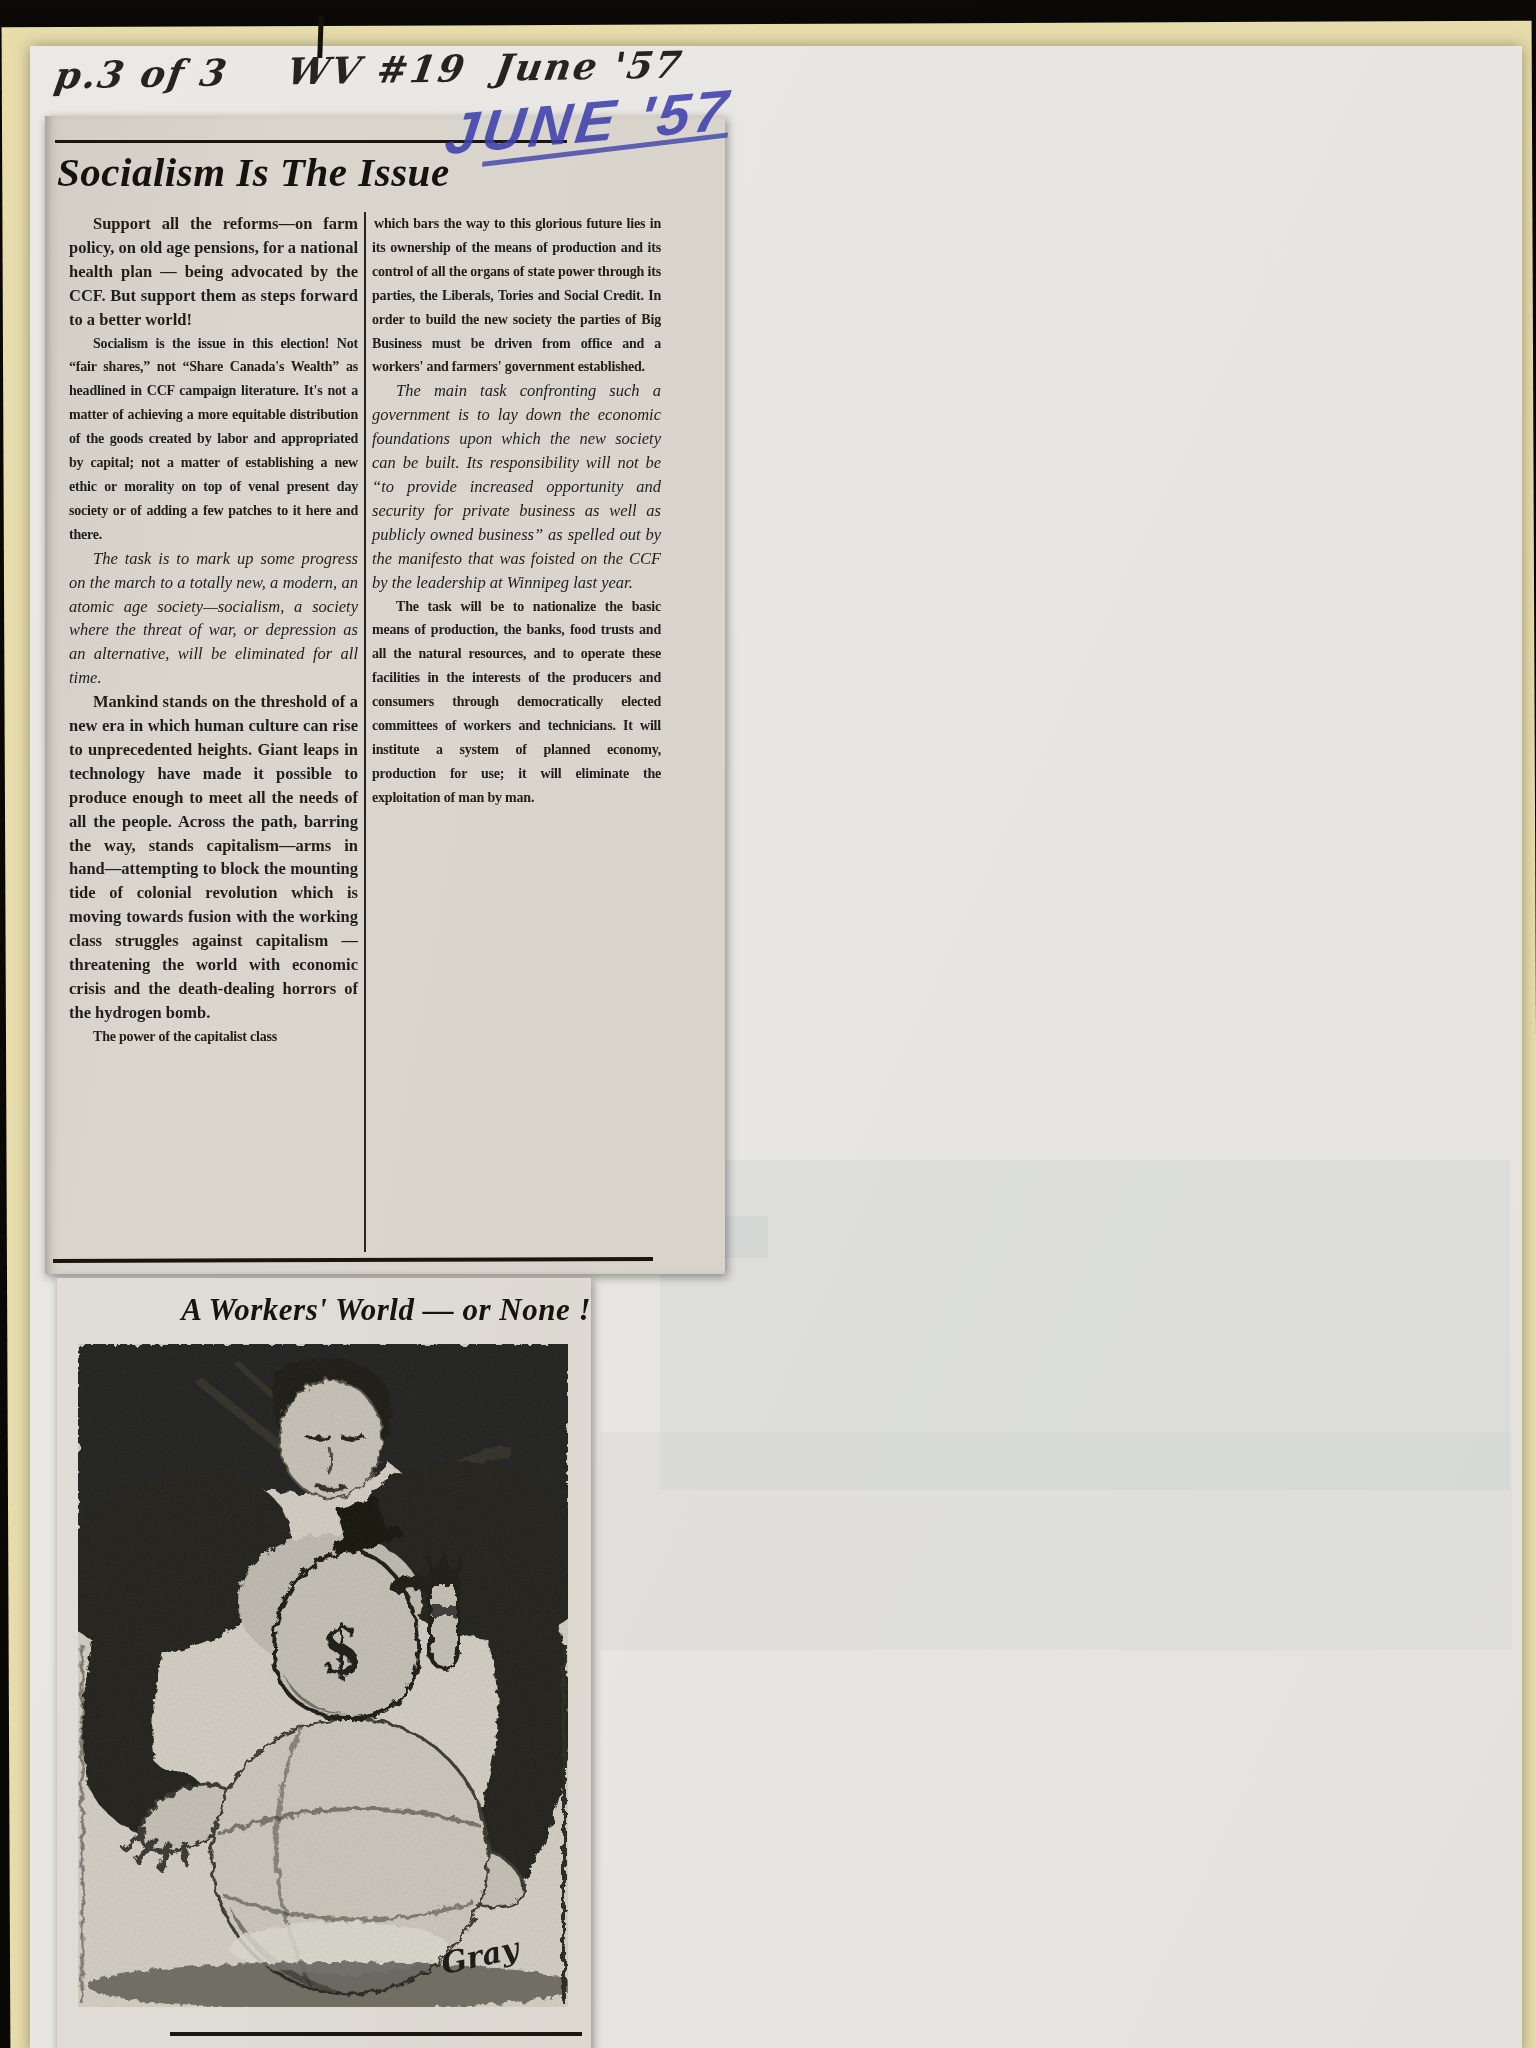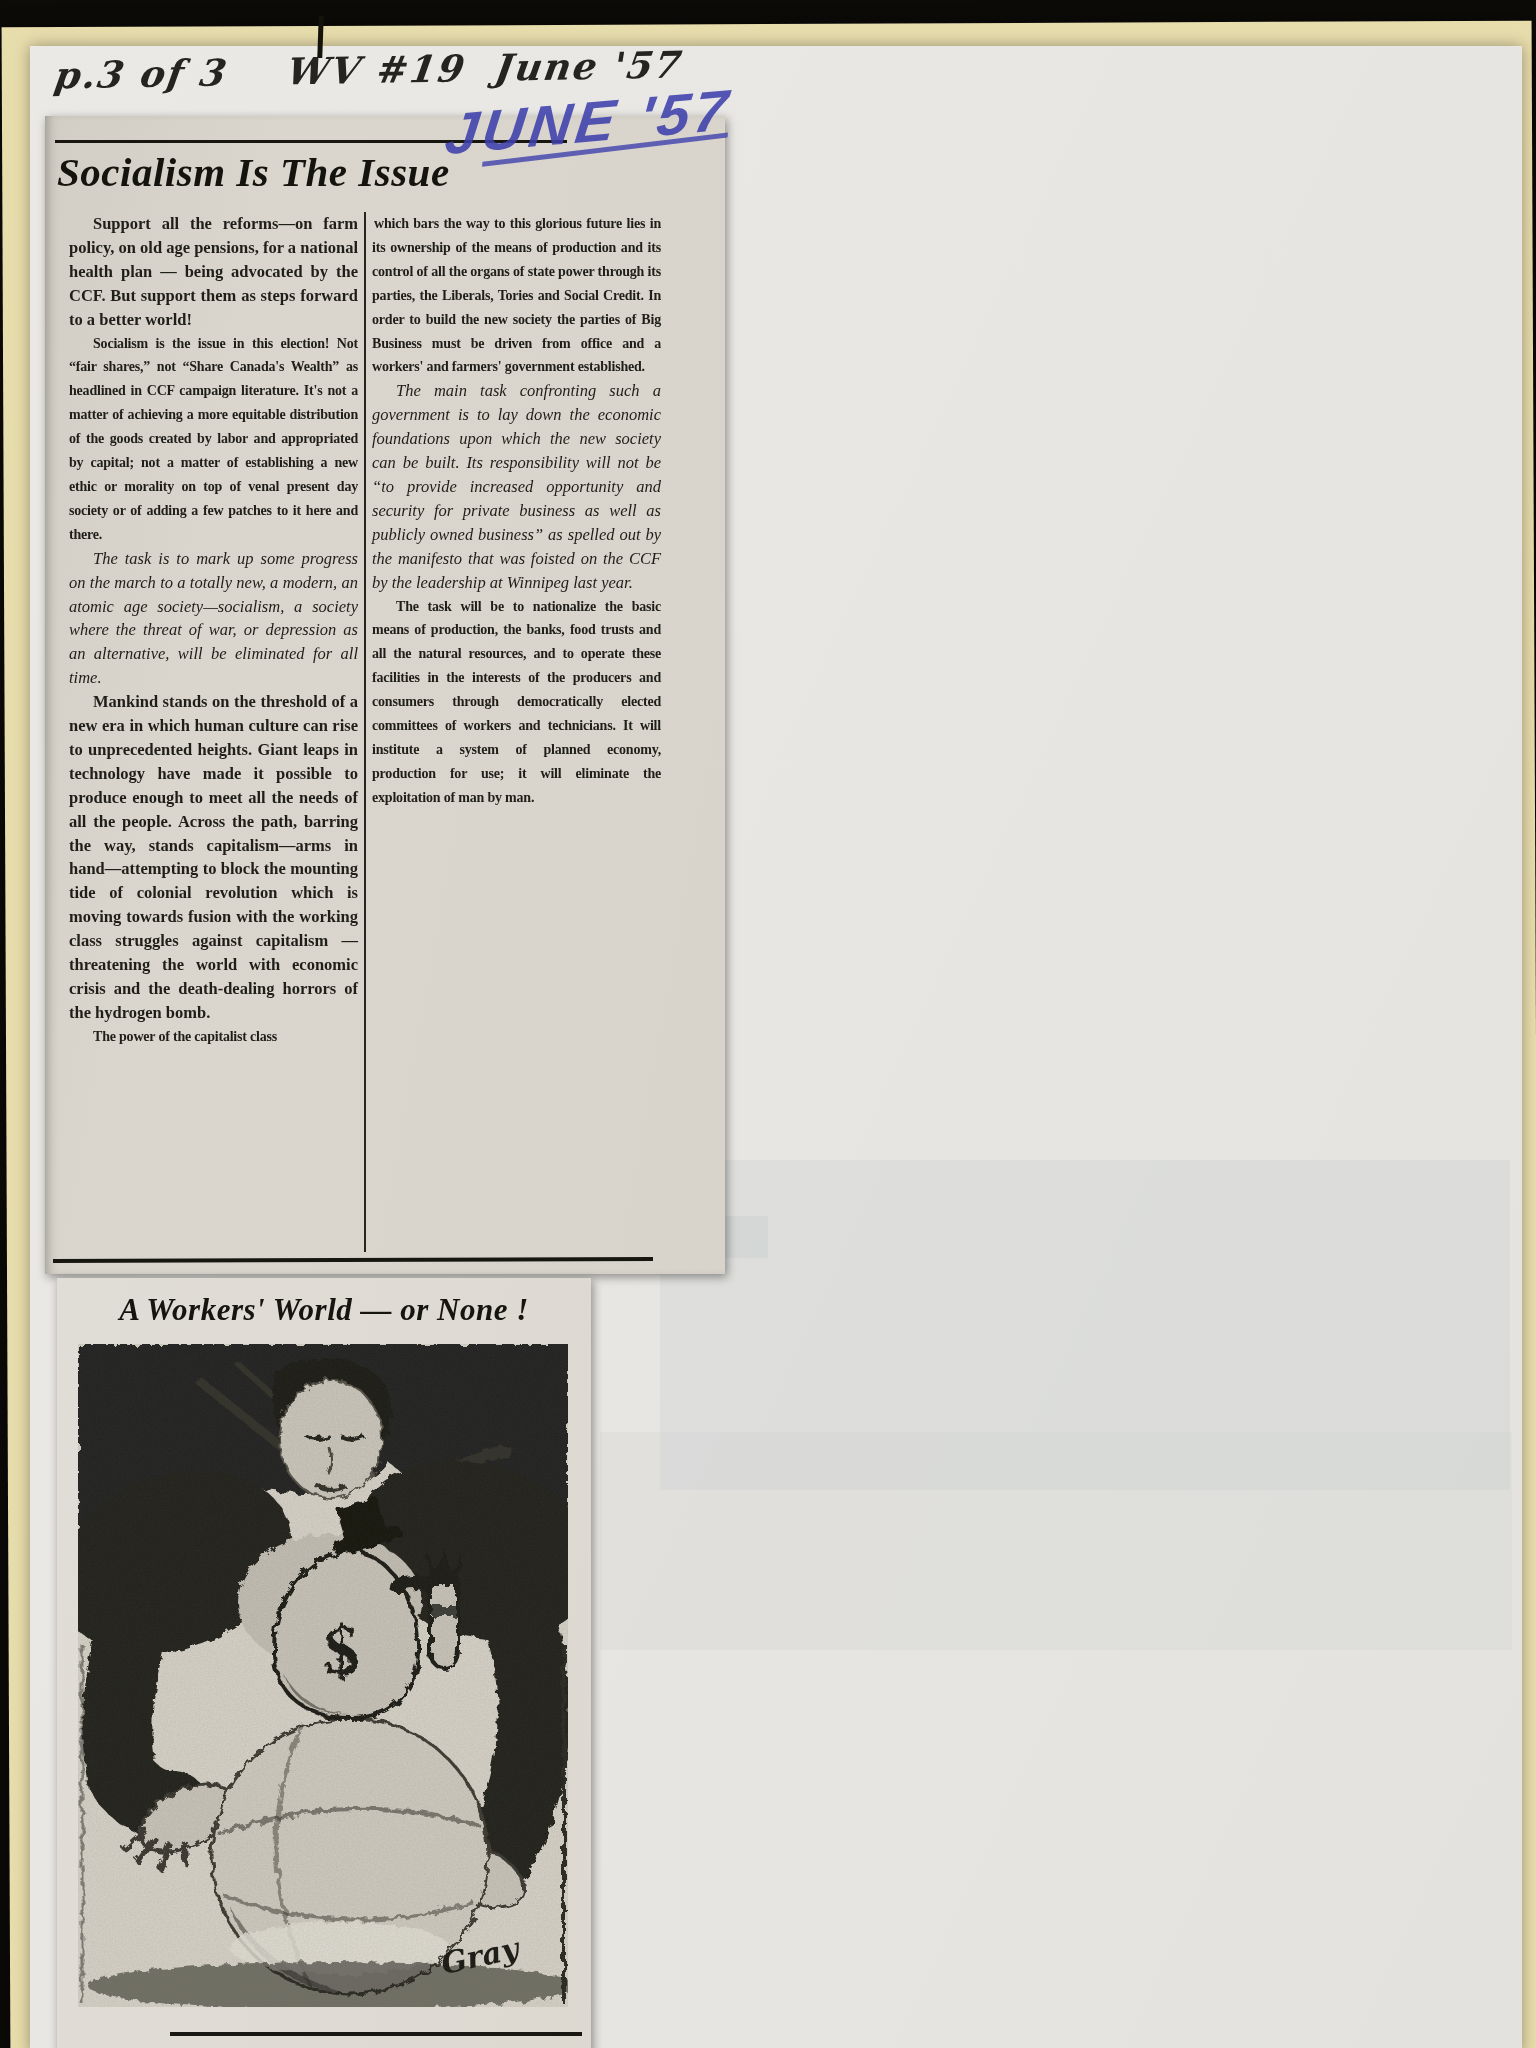--- a/index.html
+++ b/index.html
@@ -46,21 +46,21 @@
   .p.noind{text-indent:2px;}
   .p.light{font-weight:400;font-style:italic;}
   .p.sans{font-family:Liberation Serif, serif;font-size:14px;letter-spacing:-0.2px;}
   .botrule{position:absolute;left:8px;top:1142px;width:600px;height:4px;background:#17160f;
            transform:rotate(-0.2deg);}
 
   
   .clip2{position:absolute;left:57px;top:1278px;width:534px;height:790px;
          background:linear-gradient(100deg,#e0ddd6,#ddd9d1);
          box-shadow:2px 3px 9px rgba(0,0,0,.4);}
-  .cart-title{position:absolute;left:0;right:0;top:14px;margin:0;text-align:center;
+  .cart-title{position:absolute;left:0;right:0;top:14px;margin:0;text-align:right;
               font:italic 700 31px "Liberation Serif",serif;color:#15140f;letter-spacing:.5px;}
   .illus{position:absolute;left:21px;top:66px;width:490px;height:663px;}
   .illus svg{display:block;width:100%;height:100%;}
   .clip2 .botrule2{position:absolute;left:113px;top:754px;width:412px;height:4px;background:#181711;}
 </style>
 </head>
 <body>
 
 <div class="stage">
 

